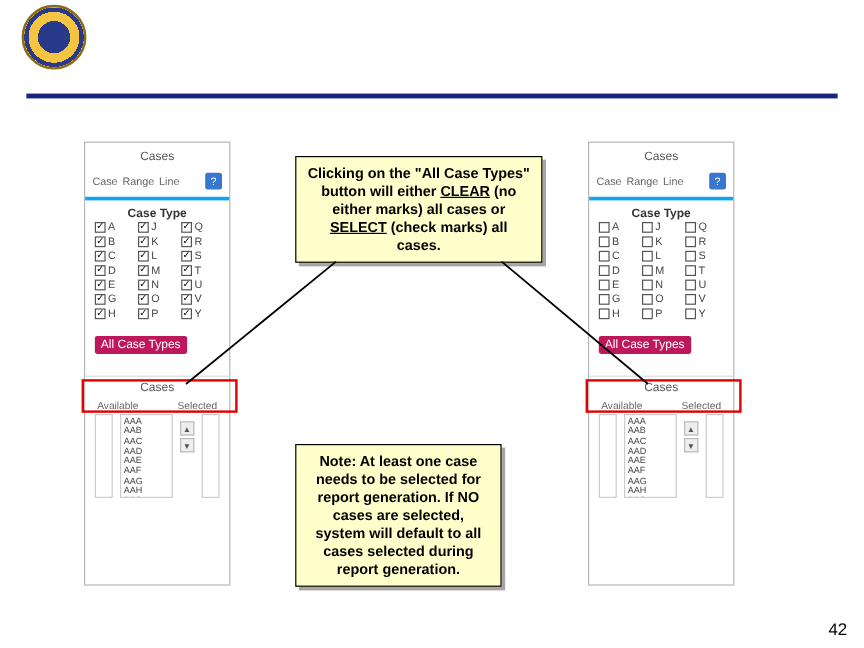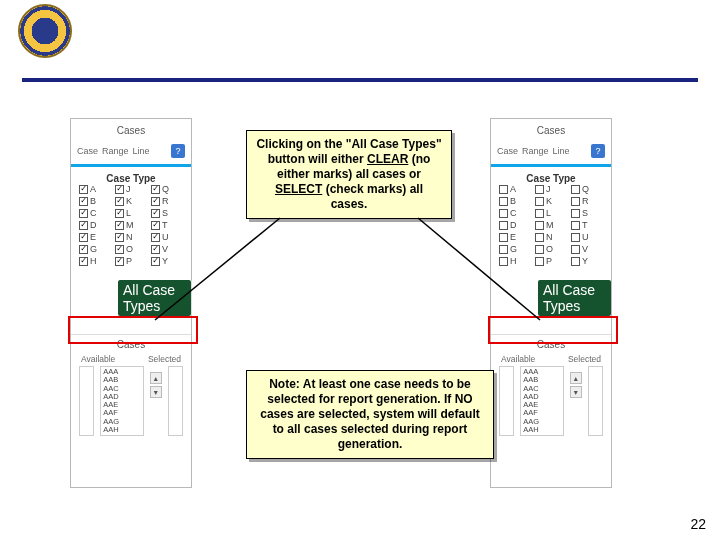--- a/index.html
+++ b/index.html
@@ -105,26 +105,25 @@
     justify-content: center;
     font-size: 8px;
     line-height: 1;
     color: #000;
   }
   .act-wrap {
     margin: 14px 0 0 8px;
   }
   .act-btn {
     display: inline-block;
-    background: #14532d;
+    background: #be185d;
     color: #fff;
-    font-size: 14px;
+    font-size: 10px;
     padding: 2px 5px;
     border-radius: 2px;
-    margin-left: 39px;
   }
   .red-box {
     position: absolute;
     border: 2px solid #e00000;
     pointer-events: none;
   }
   .cases-block {
     margin-top: 18px;
     border-top: 1px solid #ddd;
     padding-top: 4px;
@@ -186,21 +185,21 @@
     text-align: center;
     color: #000;
     line-height: 1.25;
   }
   .callout-top {
     left: 246px; top: 130px;
     width: 206px;
   }
   .callout-bottom {
     left: 246px; top: 370px;
-    width: 248px;
+    width: 172px;
   }
   .under { text-decoration: underline; }
   .page-num {
     position: absolute;
     right: 14px; bottom: 8px;
     font-size: 14px;
     color: #000;
   }
   svg.connector {
     position: absolute;
@@ -473,13 +472,13 @@
 <div class="callout callout-top">
   <span>Clicking on the "All Case Types" button will either </span><span class="under">CLEAR</span><span> (no either marks) all cases or </span><span class="under">SELECT</span><span> (check marks) all cases.</span>
 </div>
 <div class="callout callout-bottom">Note: At least one case needs to be selected for report generation. If NO cases are selected, system will default to all cases selected during report generation.</div>
 
 <svg class="connector" style="left:0; top:0;" width="720" height="540">
   <line x1="280" y1="218" x2="155" y2="320" stroke="#000" stroke-width="1.5"></line>
   <line x1="418" y1="218" x2="540" y2="320" stroke="#000" stroke-width="1.5"></line>
 </svg>
 
-<div class="page-num">22</div>
+<div class="page-num">42</div>
 
 </body></html>

